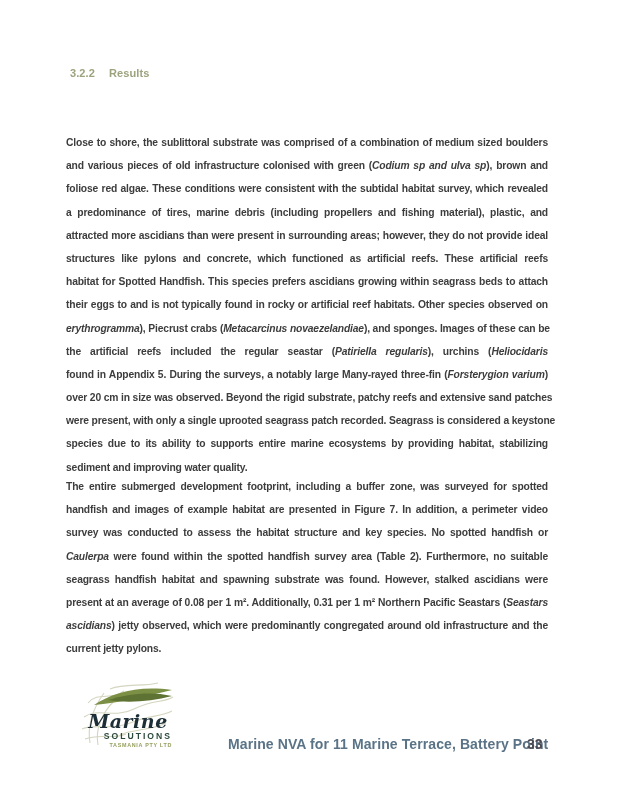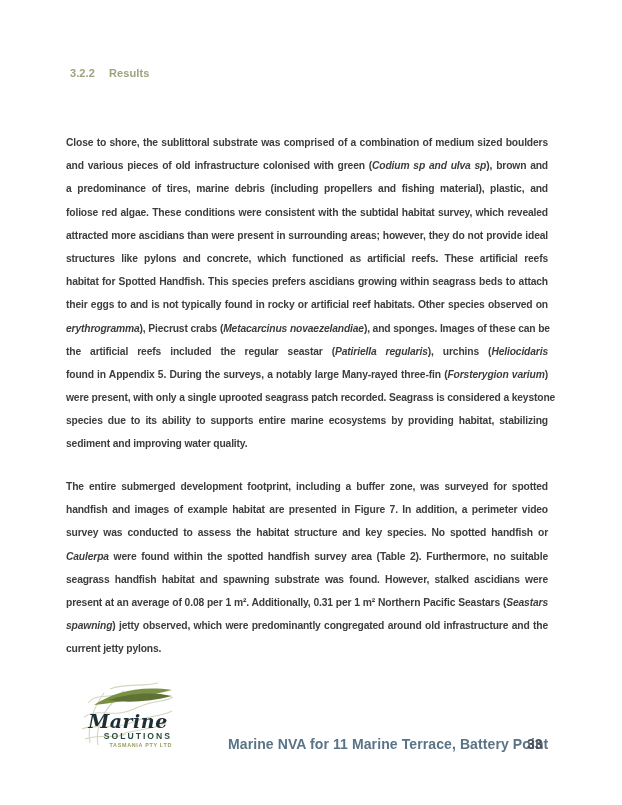--- a/index.html
+++ b/index.html
@@ -80,41 +80,42 @@
 <div class="sheet">
 
   <div class="heading">
     <span class="hnum">3.2.2</span><span>Results</span>
   </div>
 
   <div class="bodytext">
       <div class="para para-0">
         <div class="line"><span>Close to shore, the sublittoral substrate was comprised of a combination of medium sized boulders</span></div>
         <div class="line"><span>and various pieces of old infrastructure colonised with green (</span><em>Codium sp and ulva sp</em><span>), brown and</span></div>
+        <div class="line"><span>foliose red algae. These conditions were consistent with the subtidal habitat survey, which revealed</span></div>
         <div class="line"><span>a predominance of tires, marine debris (including propellers and fishing material), plastic, and</span></div>
-        <div class="line"><span>foliose red algae. These conditions were consistent with the subtidal habitat survey, which revealed</span></div>
         <div class="line"><span>attracted more ascidians than were present in surrounding areas; however, they do not provide ideal</span></div>
         <div class="line"><span>structures like pylons and concrete, which functioned as artificial reefs. These artificial reefs</span></div>
         <div class="line"><span>habitat for Spotted Handfish. This species prefers ascidians growing within seagrass beds to attach</span></div>
         <div class="line"><span>their eggs to and is not typically found in rocky or artificial reef habitats. Other species observed on</span></div>
         <div class="line"><em>erythrogramma</em><span>), Piecrust crabs (</span><em>Metacarcinus novaezelandiae</em><span>), and sponges. Images of these can be</span></div>
         <div class="line"><span>the artificial reefs included the regular seastar (</span><em>Patiriella regularis</em><span>), urchins (</span><em>Heliocidaris</em></div>
         <div class="line"><span>found in Appendix 5. During the surveys, a notably large Many-rayed three-fin (</span><em>Forsterygion varium</em><span>)</span></div>
+        <div class="line"><span>over 20 cm in size was observed. Beyond the rigid substrate, patchy reefs and extensive sand patches</span></div>
         <div class="line"><span>were present, with only a single uprooted seagrass patch recorded. Seagrass is considered a keystone</span></div>
         <div class="line"><span>species due to its ability to supports entire marine ecosystems by providing habitat, stabilizing</span></div>
         <div class="line last"><span>sediment and improving water quality.</span></div>
       </div>
       <div class="para para-1">
         <div class="line"><span>The entire submerged development footprint, including a buffer zone, was surveyed for spotted</span></div>
         <div class="line"><span>handfish and images of example habitat are presented in Figure 7. In addition, a perimeter video</span></div>
         <div class="line"><span>survey was conducted to assess the habitat structure and key species. No spotted handfish or</span></div>
         <div class="line"><em>Caulerpa</em><span> were found within the spotted handfish survey area (Table 2). Furthermore, no suitable</span></div>
         <div class="line"><span>seagrass handfish habitat and spawning substrate was found. However, stalked ascidians were</span></div>
         <div class="line"><span>present at an average of 0.08 per 1 m². Additionally, 0.31 per 1 m² Northern Pacific Seastars (</span><em>Seastars</em></div>
-        <div class="line"><em>spawning</em><span>) jetty observed, which were predominantly congregated around old infrastructure and the</span></div>
+        <div class="line"><em>ascidians</em><span>) jetty observed, which were predominantly congregated around old infrastructure and the</span></div>
         <div class="line last"><span>current jetty pylons.</span></div>
       </div>
     </div>
 
   <div class="logo">
     <svg viewBox="0 0 96 73">
 
       <path class="squiggle" d="M4,40 C 18,30 34,42 54,32 S 84,26 93,20"></path>
       <path class="squiggle" d="M2,52 C 16,46 30,54 50,46 S 80,40 92,34"></path>
       <path class="squiggle" d="M8,26 C 18,14 32,24 44,14"></path>

